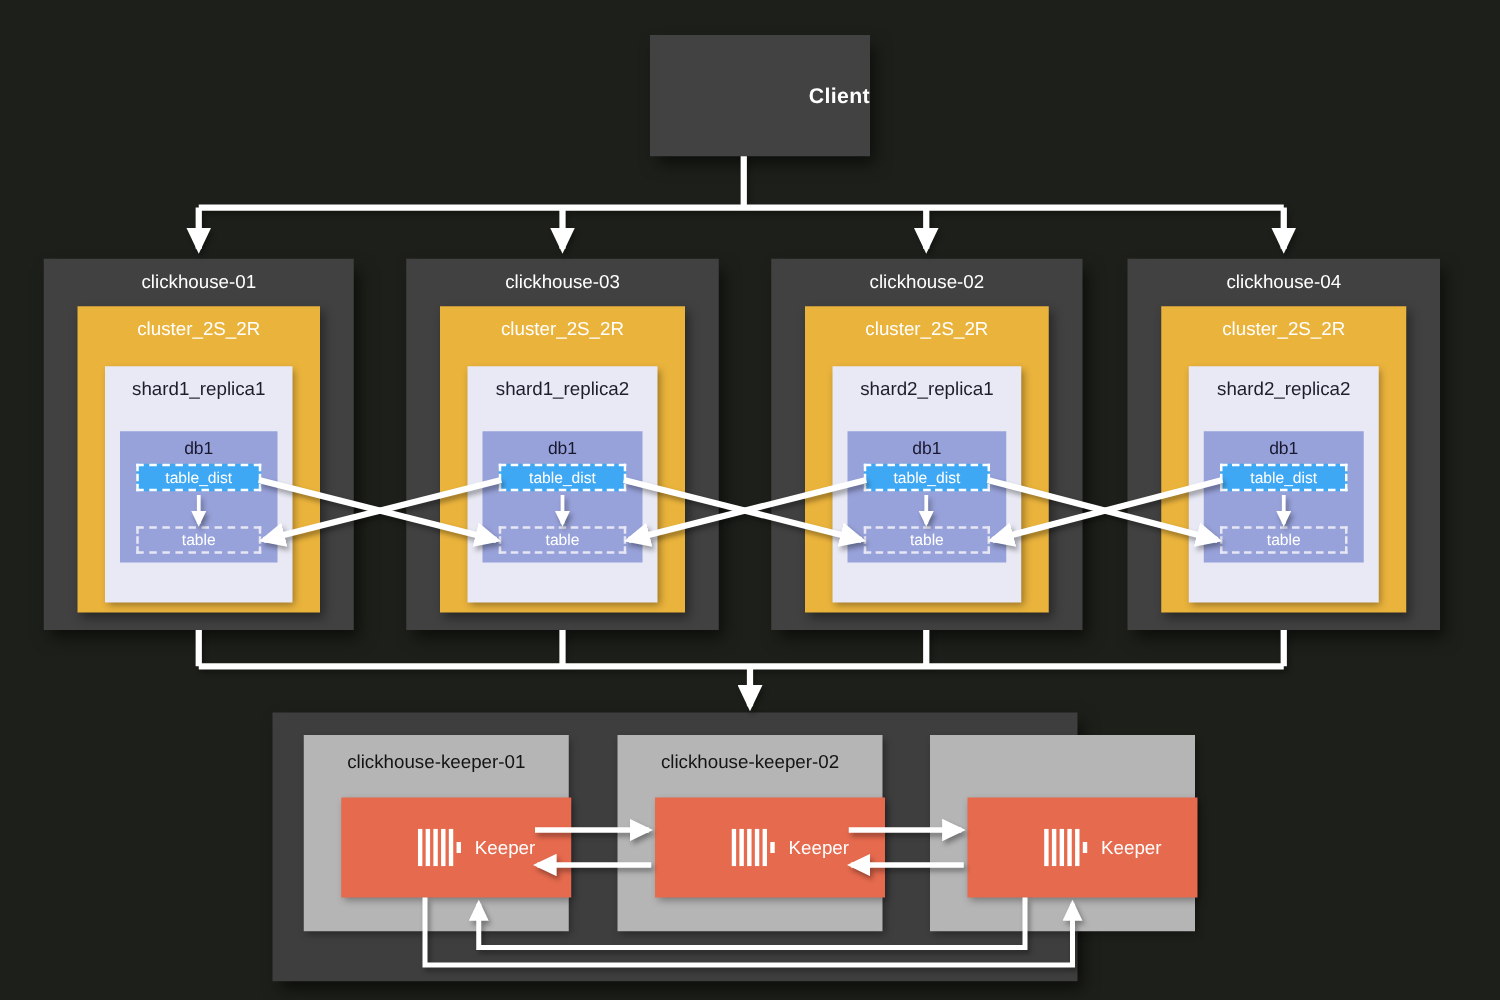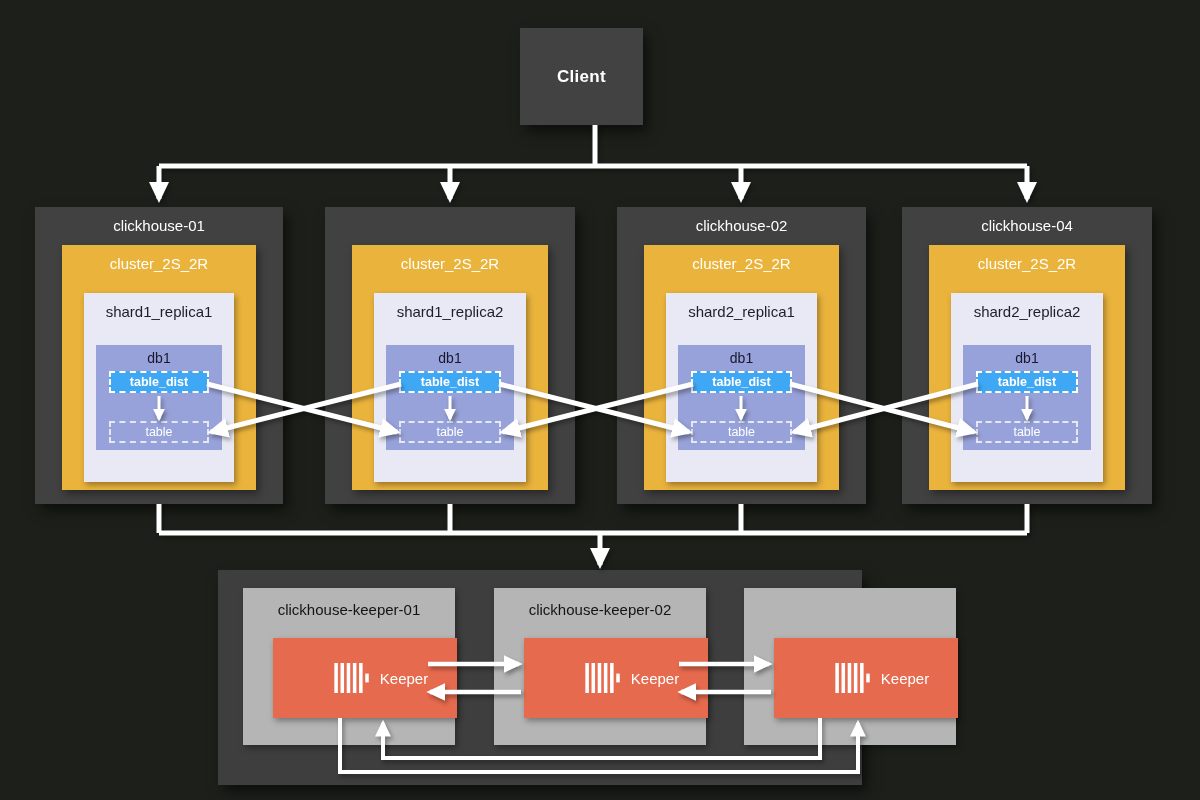--- a/index.html
+++ b/index.html
@@ -6,37 +6,37 @@
   #canvas{
     position:relative;width:1200px;height:800px;overflow:hidden;
     background:#1d201a;
     font-family:"Liberation Sans", sans-serif;
   }
   .shadow-lg{box-shadow:5px 7px 12px rgba(0,0,0,.55);}
   .shadow-md{box-shadow:3px 4px 8px rgba(0,0,0,.4);}
   .shadow-sm{box-shadow:2px 3px 6px rgba(0,0,0,.35);}
 
   .client{
-    position:absolute;left:520px;top:28px;width:123px;height:97px;
-    background:#434242;display:flex;align-items:center;justify-content:center;
+    position:absolute;left:520px;top:28px;width:176px;height:97px;
+    background:#434242;display:flex;align-items:center;justify-content:flex-end;
     color:#fff;font-weight:700;font-size:17px;letter-spacing:.3px;
   }
 
   .node{position:absolute;top:207px;height:297px;background:#424141;}
   .node-title{position:absolute;top:10px;left:0;right:0;text-align:center;color:#fff;font-size:15px;}
   .cluster{position:absolute;left:27px;right:27px;top:38px;height:245px;background:#eab33c;}
   .cluster-title{margin:0;padding-top:10px;text-align:center;color:#fff;font-size:15px;}
   .replica{position:absolute;left:22px;right:22px;top:48px;height:189px;background:#e9e9f5;}
   .replica-title{margin:0;padding-top:10px;text-align:center;color:#1d1d2b;font-size:15px;}
   .db{position:absolute;left:12px;right:12px;top:52px;height:105px;background:#98a2da;}
   .db-title{margin:0;padding-top:5px;text-align:center;color:#18182e;font-size:14px;}
   .tdist{
     position:absolute;left:13px;right:13px;top:26px;height:22px;box-sizing:border-box;
     background:#3fa8f4;border:2px dashed #fff;color:#fff;font-size:12.5px;
-    display:flex;align-items:center;justify-content:center;font-weight:bold;
+    display:flex;align-items:center;justify-content:center;
   }
   .tbl{
     position:absolute;left:13px;right:13px;top:76px;height:22px;box-sizing:border-box;
     background:transparent;border:2px dashed #e6e6f4;color:#fff;font-size:12.5px;
     display:flex;align-items:center;justify-content:center;
   }
 
   .keeper-wrap{position:absolute;left:218px;top:570px;width:644px;height:215px;background:#3e3e3e;}
   .keeper-node{position:absolute;top:18px;width:212px;height:157px;background:#b5b5b5;}
   .keeper-title{margin:0;padding-top:13px;text-align:center;color:#141414;font-size:15px;}
@@ -70,20 +70,21 @@
         <div class="db">
           <div class="db-title">db1</div>
           <div class="tdist">table_dist</div>
           <div class="tbl">table</div>
         </div>
       </div>
     </div>
   </div>
 
   <div class="node shadow-lg" style="left:325px;width:250px">
+    <div class="node-title">clickhouse-03</div>
     <div class="cluster shadow-md">
       <div class="cluster-title">cluster_2S_2R</div>
       <div class="replica shadow-sm">
         <div class="replica-title">shard1_replica2</div>
         <div class="db">
           <div class="db-title">db1</div>
           <div class="tdist">table_dist</div>
           <div class="tbl">table</div>
         </div>
       </div>

